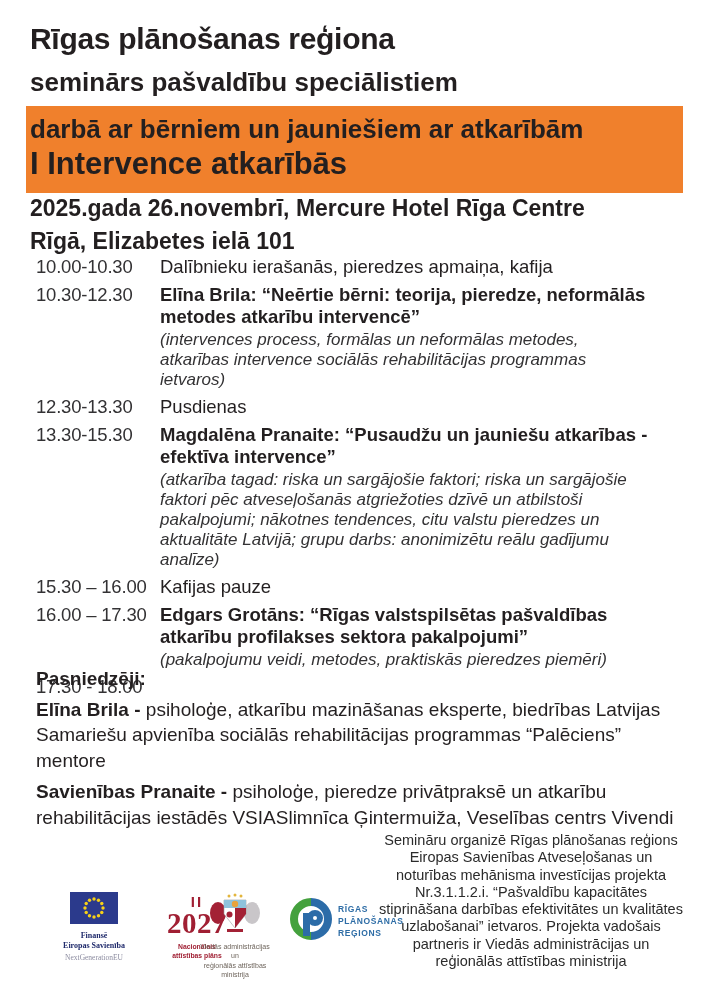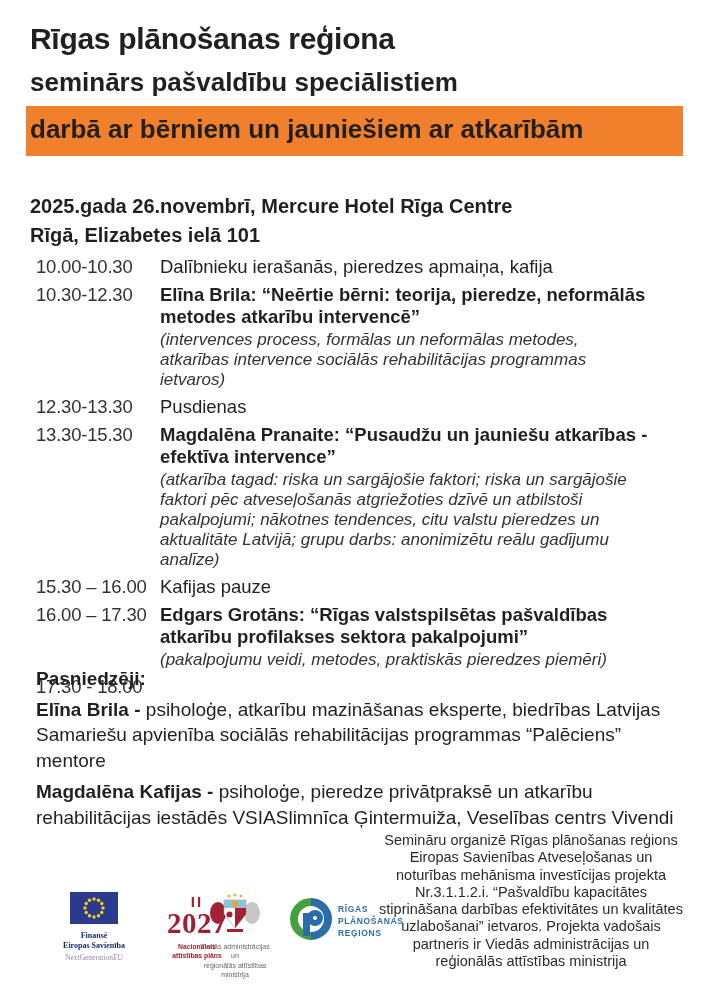--- a/index.html
+++ b/index.html
@@ -8,21 +8,21 @@
     font-family:"Liberation Sans", sans-serif; color:#231f20; overflow:hidden;
   }
   
   .header { position:absolute; top:22px; left:30px; right:22px; }
   .title   { font-size:30px; font-weight:bold; letter-spacing:-0.3px; margin:0 0 11px 0; }
   .subtitle{ font-size:26px; font-weight:bold; margin:0 0 8px 0; }
   .highlight { background:#F0802C; margin-left:-4px; width:653px; padding:7px 0 10px 4px; }
   .hl1 { font-size:26px; font-weight:bold; line-height:1.28; }
   .hl2 { font-size:31px; font-weight:bold; line-height:1.18; }
   
-  .dateblock { position:absolute; top:192px; left:30px; font-size:20px; font-weight:bold; line-height:1.43; }
+  .dateblock { position:absolute; top:192px; left:30px; font-size:23px; font-weight:bold; line-height:1.43; }
   
   .schedule { position:absolute; top:256px; left:36px; width:648px; font-size:18.5px; }
   .srow  { display:flex; margin-bottom:6px; }
   .stime { width:124px; flex:none; line-height:22px; color:#333234; letter-spacing:-0.2px; }
   .sdesc { width:488px; }
   .stitle{ line-height:22px; }
   .stitle.bold { font-weight:bold; }
   .snote { font-style:italic; font-size:17px; line-height:20px; color:#333234; margin-top:2px; }
   
   .presenters { position:absolute; top:666px; left:36px; width:648px; font-size:19px; line-height:25.5px; }
@@ -48,20 +48,21 @@
 </head>
 <body>
 
 <div class="page">
 
   <div class="header">
     <div class="title">Rīgas plānošanas reģiona</div>
     <div class="subtitle">seminārs pašvaldību speciālistiem</div>
     <div class="highlight">
       <div class="hl1">darbā ar bērniem un jauniešiem ar atkarībām</div>
+      <div class="hl2">I Intervence atkarībās</div>
     </div>
   </div>
 
   <div class="dateblock">
     <div>2025.gada 26.novembrī, Mercure Hotel Rīga Centre</div>
     <div>Rīgā, Elizabetes ielā 101</div>
   </div>
 
   <div class="schedule">
 
@@ -112,21 +113,21 @@
 
     <div class="srow">
       <div class="stime">17.30 - 18.00</div>
     </div>
 
   </div>
 
   <div class="presenters">
     <p class="pheading">Pasniedzēji:</p>
     <p class="presenter"><span class="pname">Elīna Brila -</span> <span>psiholoģe, atkarību mazināšanas eksperte, biedrības Latvijas Samariešu apvienība sociālās rehabilitācijas programmas “Palēciens” mentore</span></p>
-    <p class="presenter"><span class="pname">Magdalēna Kafijas -</span> <span>psiholoģe, pieredze privātpraksē un atkarību rehabilitācijas iestādēs VSIASlimnīca Ģintermuiža, Veselības centrs Vivendi</span></p>
+    <p class="presenter"><span class="pname">Savienības Pranaite -</span> <span>psiholoģe, pieredze privātpraksē un atkarību rehabilitācijas iestādēs VSIASlimnīca Ģintermuiža, Veselības centrs Vivendi</span></p>
   </div>
 
   <div class="footer-text">
     <div>Semināru organizē Rīgas plānošanas reģions</div>
     <div>Eiropas Savienības Atveseļošanas un</div>
     <div>noturības mehānisma investīcijas projekta</div>
     <div>Nr.3.1.1.2.i. “Pašvaldību kapacitātes</div>
     <div>stiprināšana darbības efektivitātes un kvalitātes</div>
     <div>uzlabošanai” ietvaros. Projekta vadošais</div>
     <div>partneris ir Viedās administrācijas un</div>

